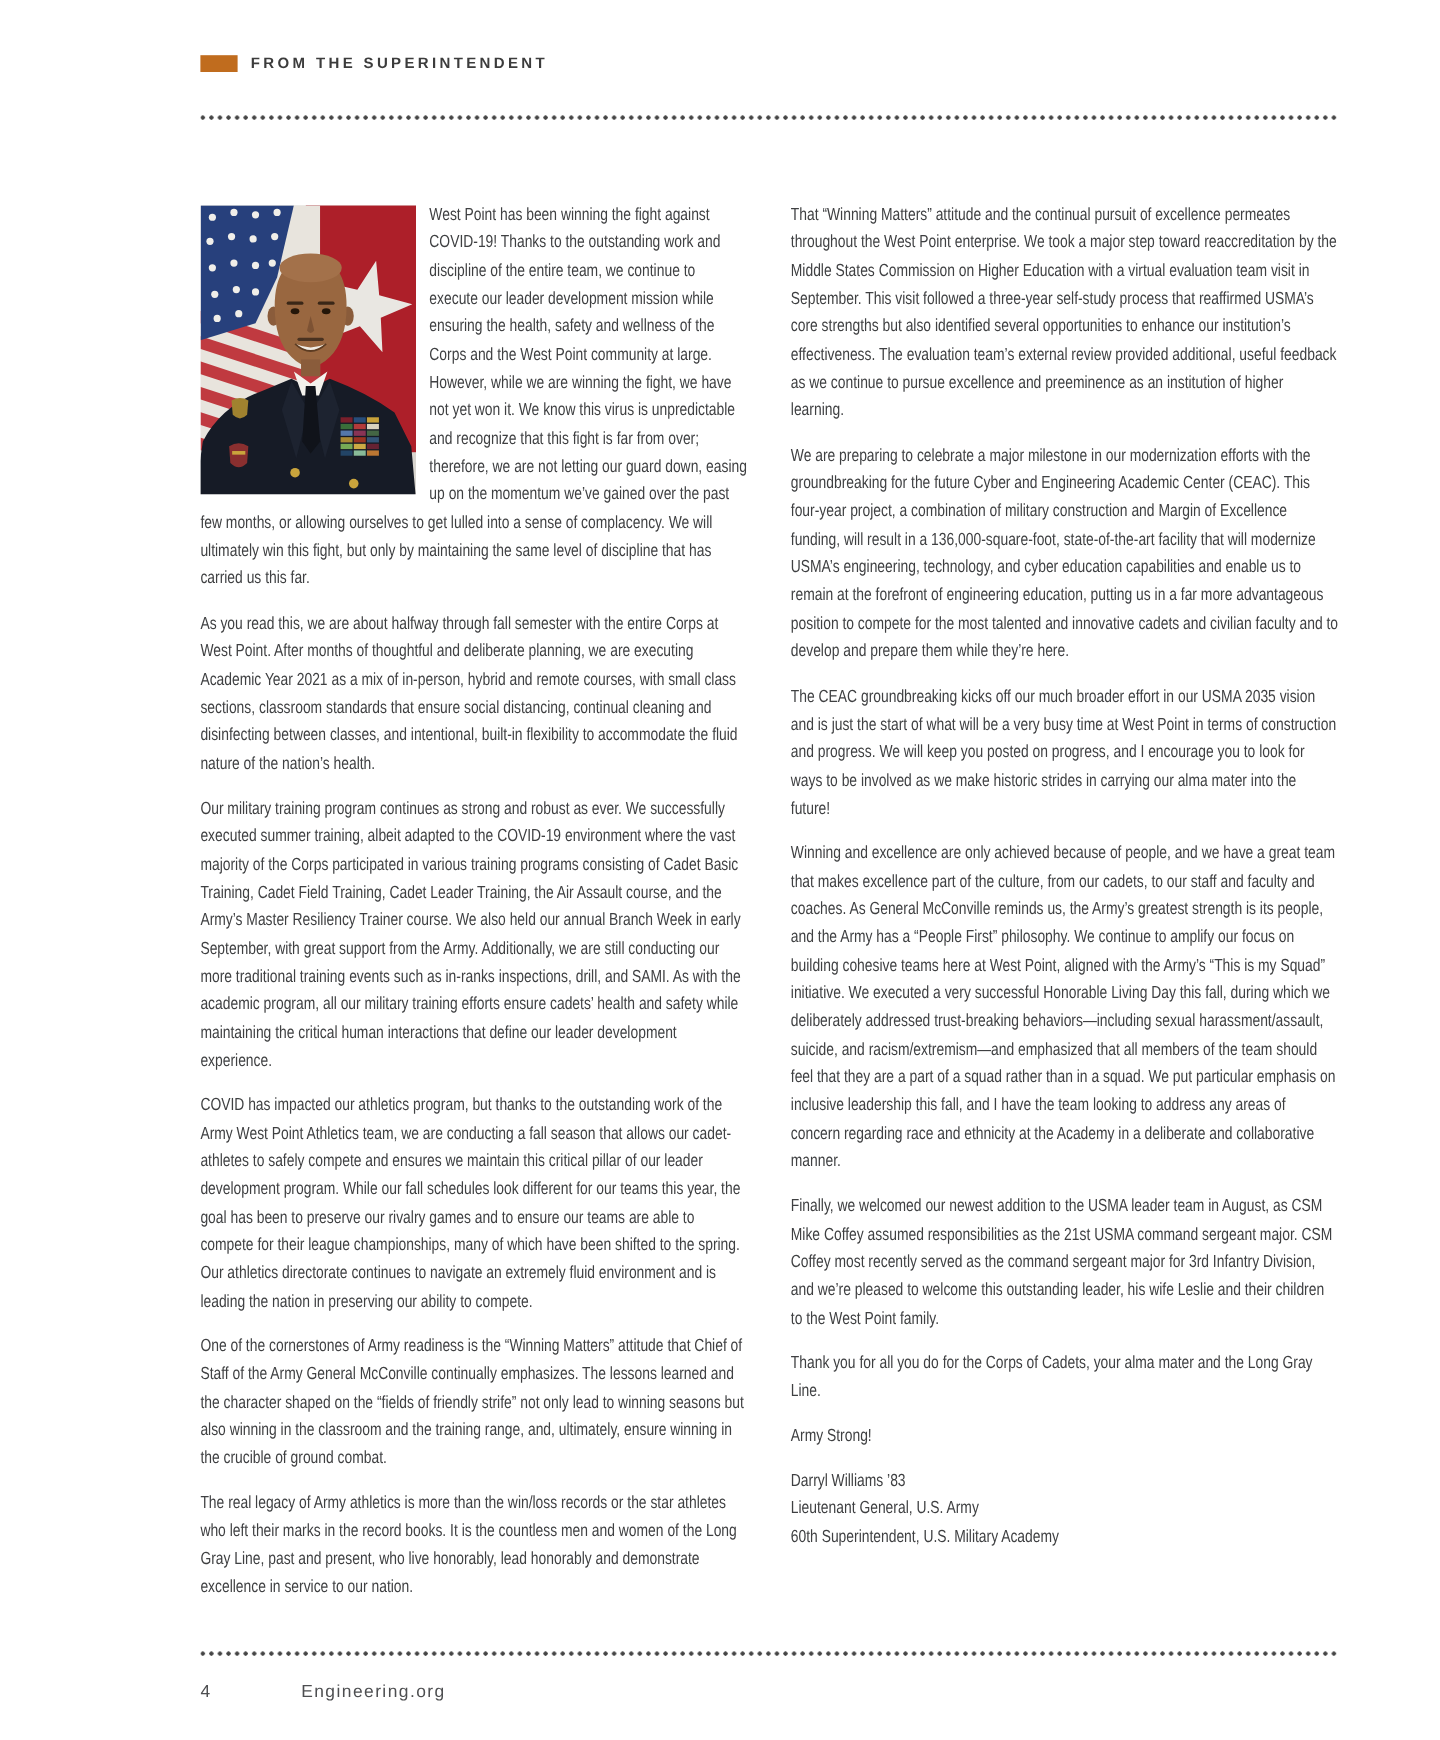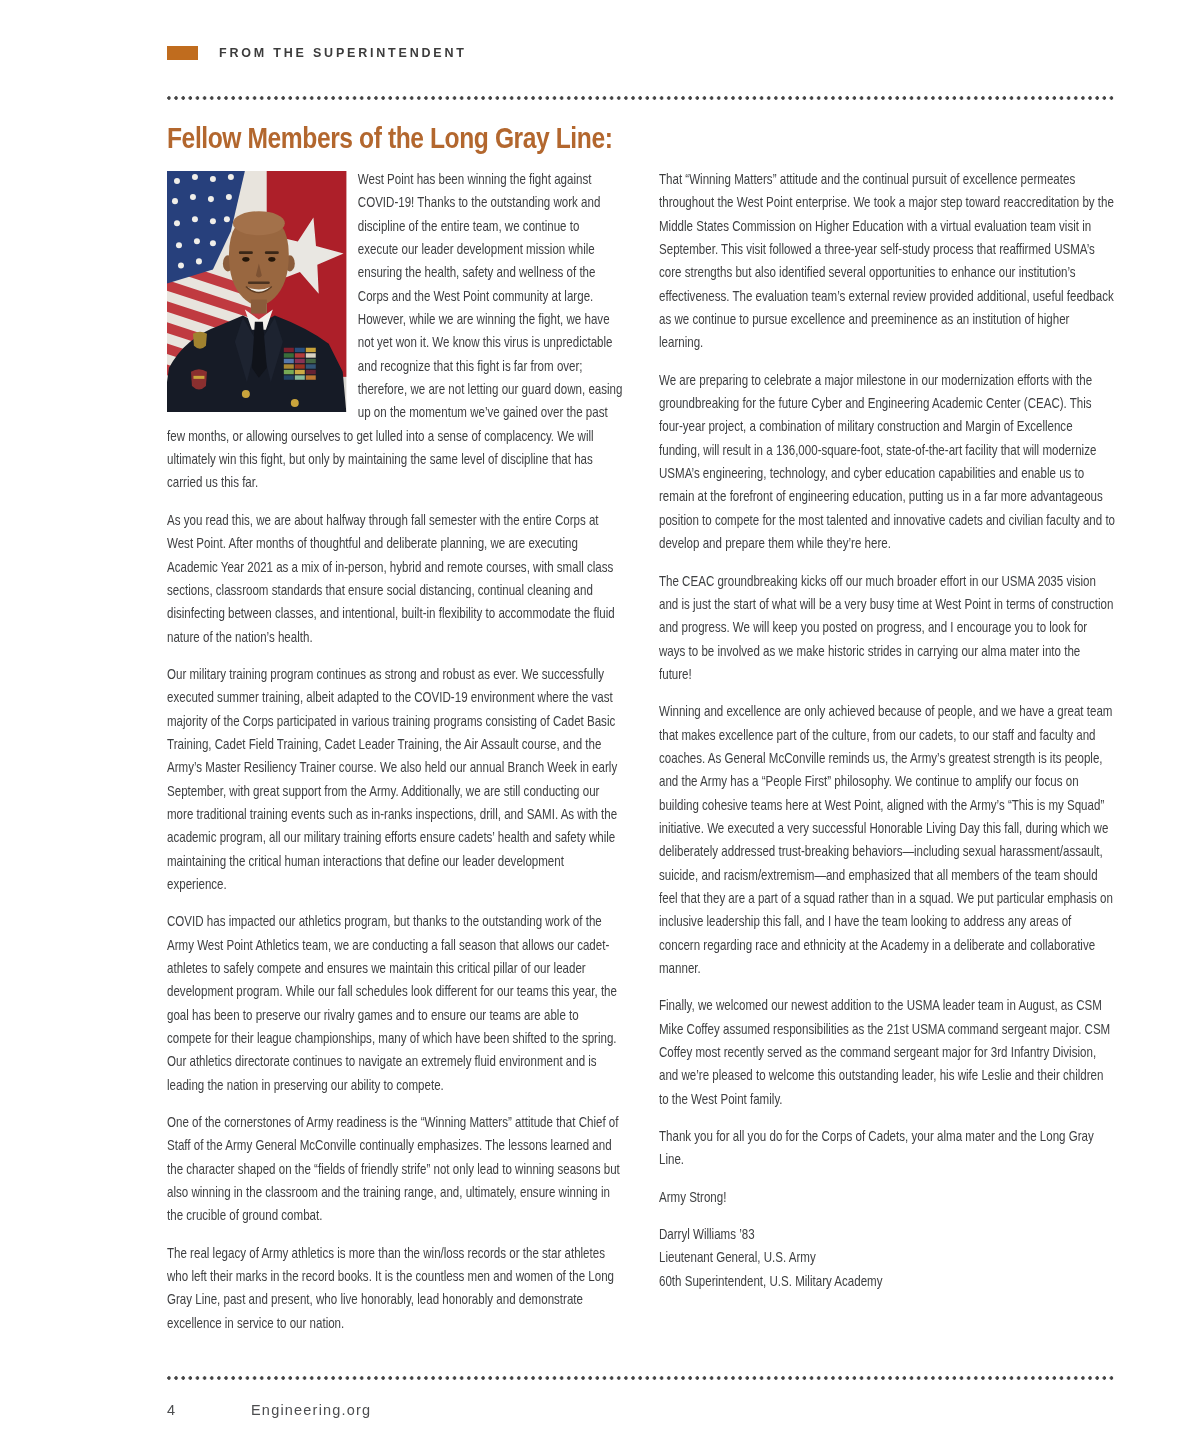--- a/index.html
+++ b/index.html
@@ -4,21 +4,21 @@
 <style>
   html,body{margin:0;padding:0;}
   body{
     width:1200px;height:1450px;background:#ffffff;
     font-family:"Liberation Sans","DejaVu Sans",sans-serif;
     color:#3f4042;position:relative;overflow:hidden;
   }
   .page{position:absolute;inset:0;}
 
   
-  .topbar{position:absolute;left:167px;top:46px;display:flex;align-items:center;gap:10px;}
+  .topbar{position:absolute;left:167px;top:46px;display:flex;align-items:center;}
   .topbar .tag{width:31px;height:14px;background:#c06c1e;margin-right:11px;}
   .topbar .label{font-size:12.5px;font-weight:bold;color:#3c3c3c;letter-spacing:2.8px;}
 
   
   .dotted{position:absolute;left:167px;width:948px;height:4px;
     background-image:radial-gradient(circle at 2px 2px,#454545 1.55px,transparent 1.95px);
     background-size:7.15px 4px;background-repeat:repeat-x;}
   .dotted.top{top:96px;}
   .dotted.bottom{top:1376px;}
 
@@ -49,21 +49,20 @@
 
 <div class="page">
 
   <div class="topbar">
     <div class="tag"></div>
     <div class="label">FROM THE SUPERINTENDENT</div>
   </div>
 
   <div class="dotted top"></div>
 
-  <h1 class="title"><span class="squeeze">Fellow Members of the Long Gray Line:</span></h1>
 
   <div class="columns">
 
     <div class="col left">
       <div class="colinner">
         <div class="photo-float">
           <svg viewBox="0 0 180 240" preserveAspectRatio="none">
             <defs>
               <clipPath id="usflagclip">
                   <rect x="0" y="0" width="100" height="210"></rect>

